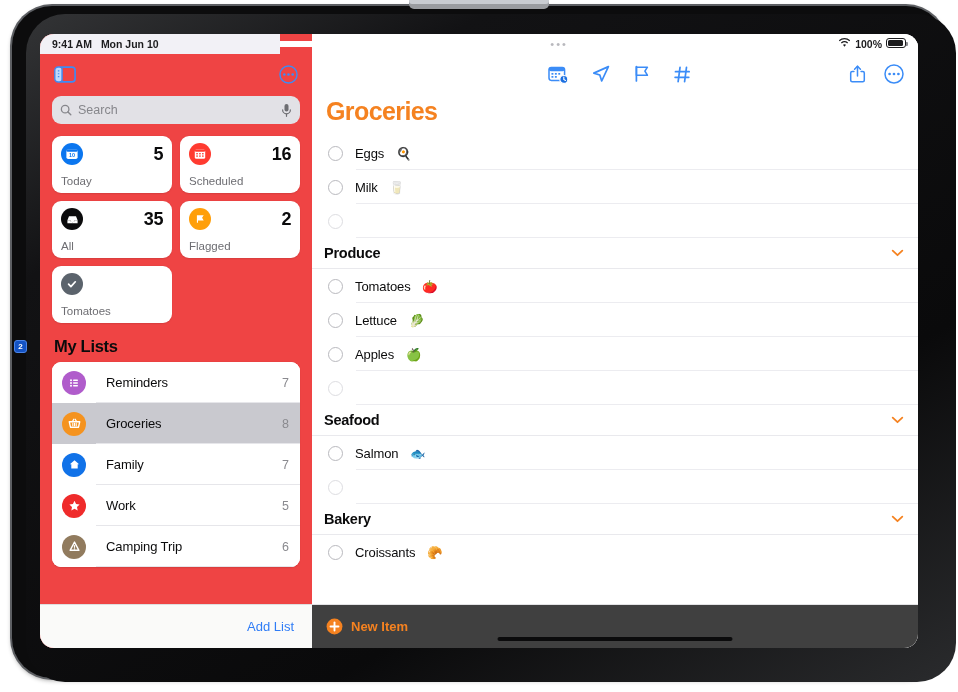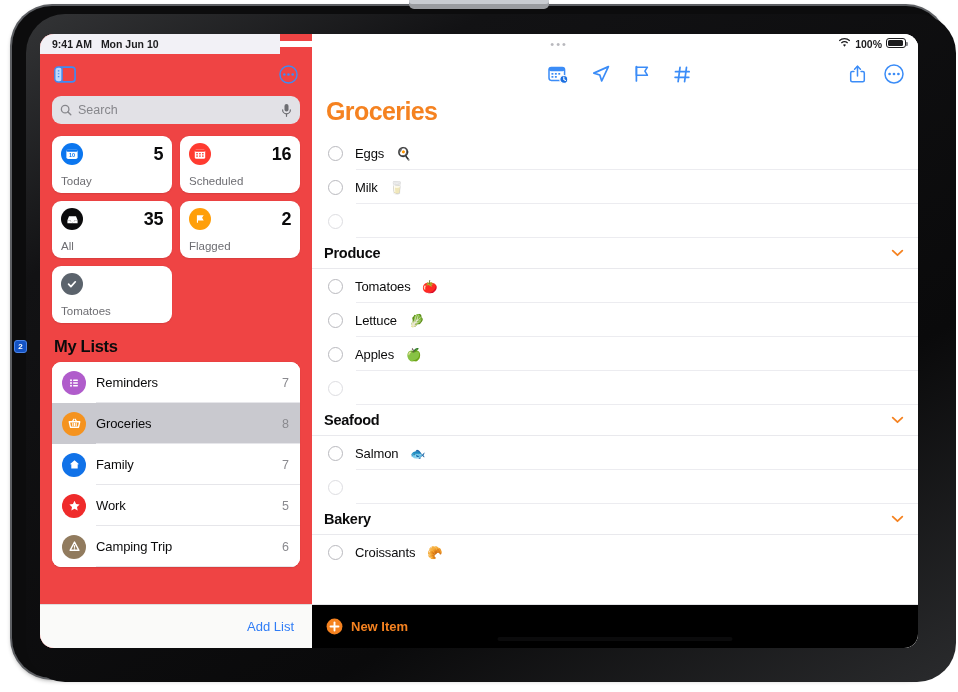--- a/index.html
+++ b/index.html
@@ -124,21 +124,21 @@
   .mylists-title {
     font-size: 16.5px; font-weight: bold; color:#0b0b0c;
     padding: 14px 14px 6px 14px; letter-spacing:-0.3px;
   }
   .lists-card {
     margin: 0 12px; background:#fff; border-radius:9px;
     overflow:hidden; flex:0 0 auto;
     box-shadow: 0 0.5px 1.5px rgba(0,0,0,.10);
   }
   .list-row {
-    height: 41px; display:flex; align-items:center; gap:10px;
+    height: 41px; display:flex; align-items:center; gap:20px;
     padding: 0 11px 0 10px; position:relative; background:#fff;
   }
   .list-row.selected { background:#c9c9cf; }
   .list-row .sep {
     position:absolute; left:44px; right:0; bottom:0; height:1px; background:#e6e6ea;
   }
   .list-row:last-child .sep { display:block; }
   .list-ic { width:24px; height:24px; border-radius:50%; display:flex; align-items:center; justify-content:center; flex-shrink:0;}
   .list-name { font-size:13px; color:#0b0b0c; flex:1; letter-spacing:-0.1px;}
   .list-count { font-size:12.5px; color:#8a8a8f; }
@@ -194,21 +194,21 @@
   }
   .item-row .isep { position:absolute; left:44px; right:0; bottom:0; height:1px; background:#ececf0; }
   .radio { width:15px; height:15px; border:1.3px solid #b9b9be; border-radius:50%; flex-shrink:0;}
   .radio.faint { border-color:#dddde1; }
   .item-text { font-size:13px; color:#0b0b0c; letter-spacing:-0.1px; }
   .emo { font-size:12.5px; }
 
   .main-bottom {
     height: 44px; border-top:1px solid #e3e3e5;
     display:flex; align-items:center; gap:8px;
-    padding-left:14px; background:#000000;
+    padding-left:14px; background:#404040;
   }
   .plus-ic { width:17px; height:17px; }
   .new-item-label { font-size:13px; font-weight:bold; color:#f58220; }
 
   .home-indicator {
     position:absolute; bottom:7px; left:50%; transform:translateX(-50%);
     width:235px; height:4px; border-radius:2.5px; background:#0b0b0c;
   }
 
   

